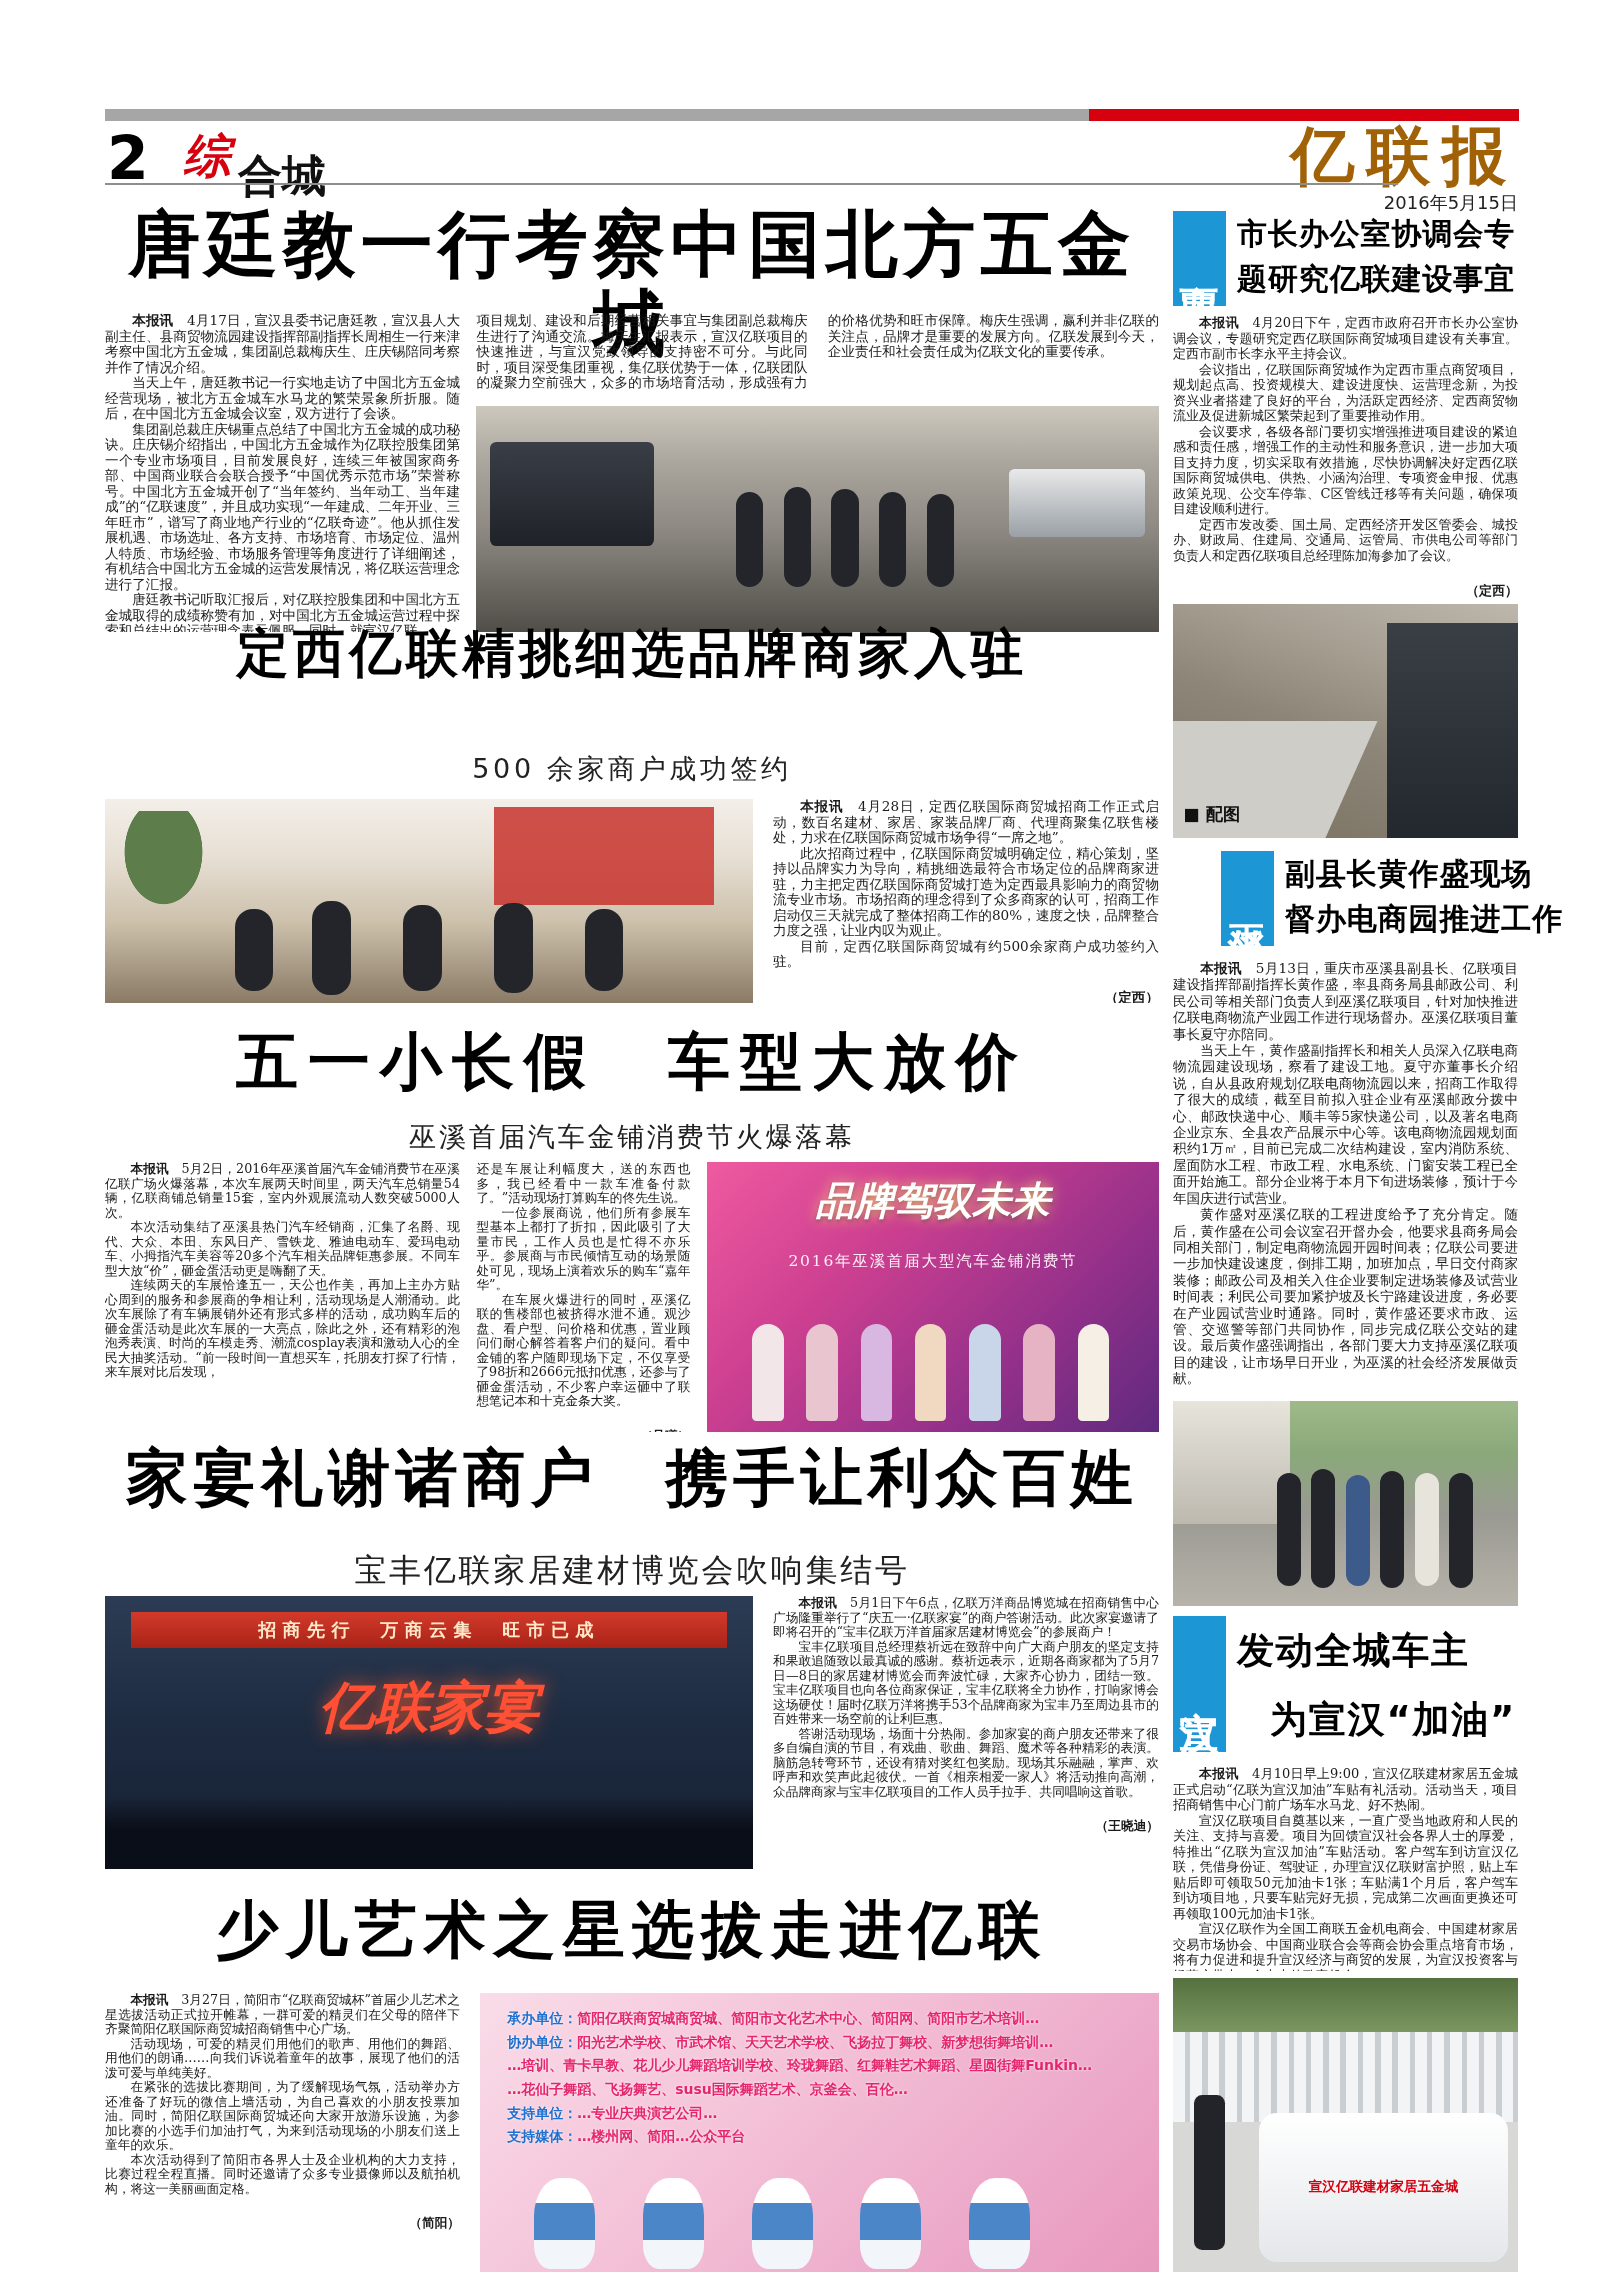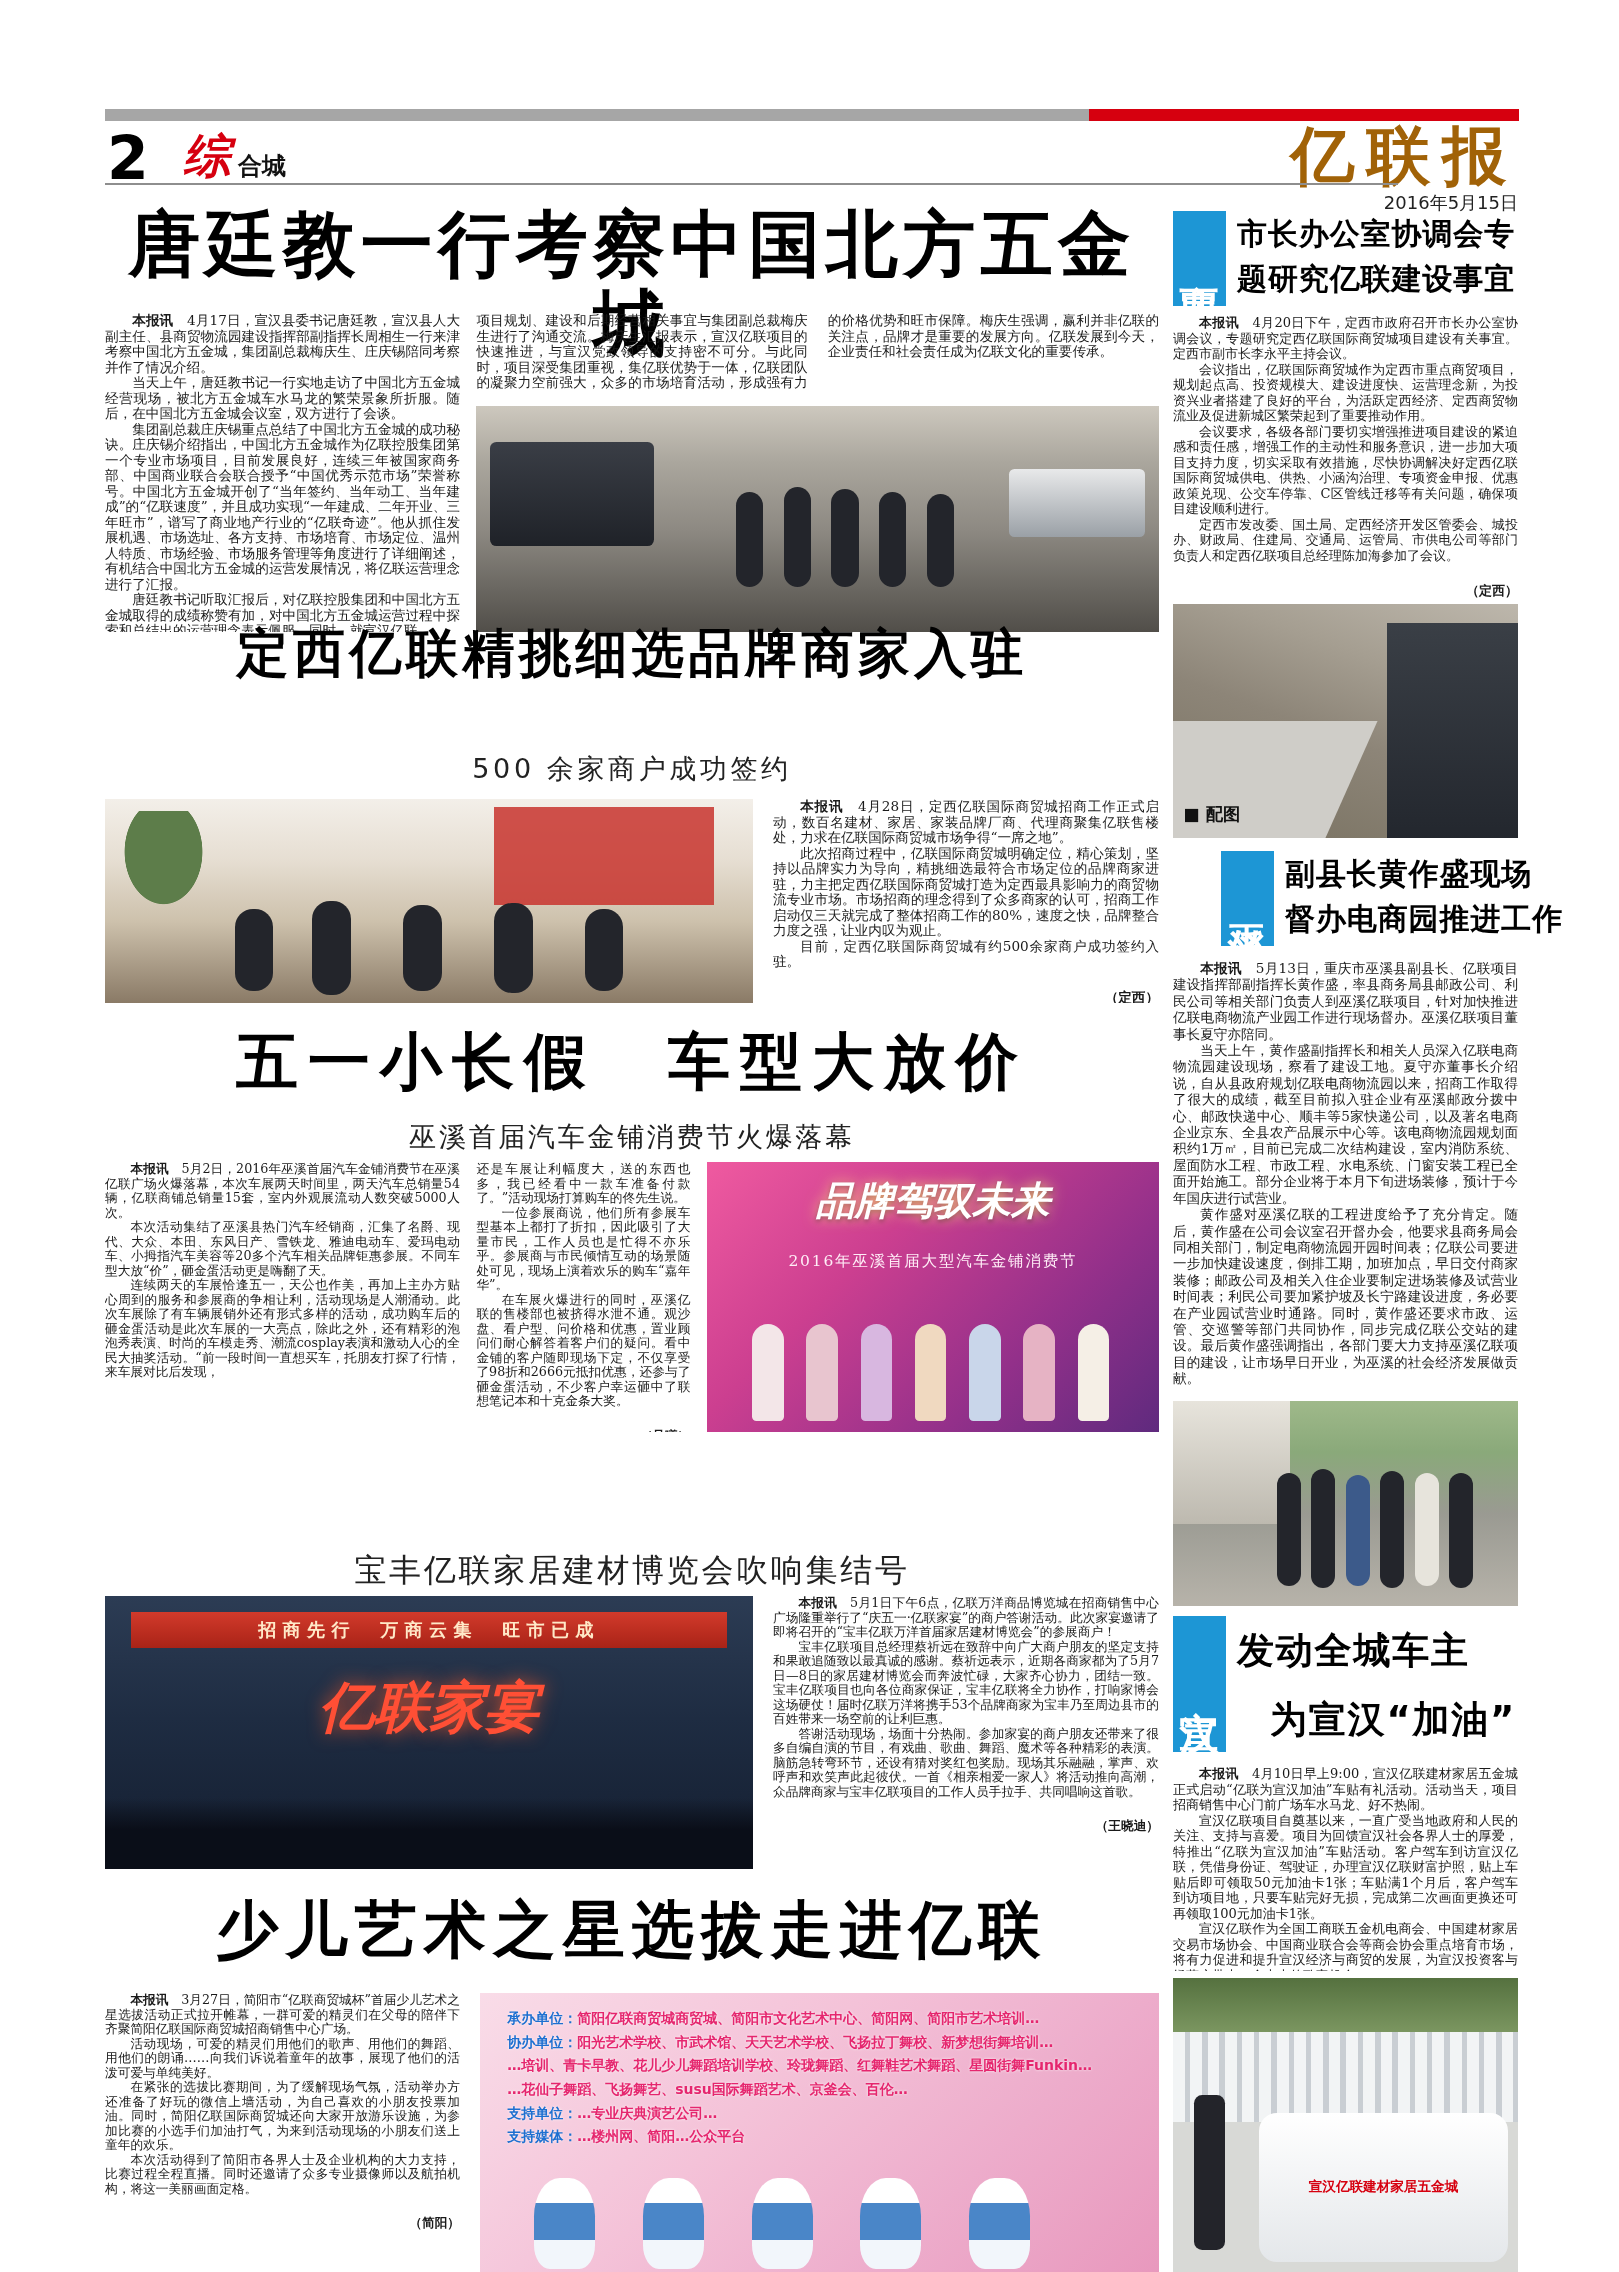--- a/index.html
+++ b/index.html
@@ -5,21 +5,21 @@
   html,body{margin:0;padding:0;background:#dcdcdc;}
   .page{position:relative;width:1620px;height:2315px;background:#ffffff;overflow:hidden;
         font-family:"DejaVu Serif","Liberation Serif",serif;color:#111;}
   
   .topbar{position:absolute;left:105px;top:109px;width:1414px;height:11.8px;background:#a6a6a6;}
   .topbar-red{position:absolute;right:0;top:0;width:430px;height:11.8px;background:#d6000f;}
   .pagenum{position:absolute;left:107px;top:128px;font-size:60px;line-height:1;font-weight:900;
            font-family:"DejaVu Sans","Liberation Sans",sans-serif;color:#000;}
   .sec-zong{position:absolute;left:183px;top:132px;font-size:47px;line-height:1;color:#d6000f;
             font-style:italic;font-weight:700;}
-  .sec-rest{position:absolute;left:238px;top:154px;font-size:24px;line-height:1;font-weight:900;
+  .sec-rest{position:absolute;left:238px;top:154px;font-size:44px;line-height:1;font-weight:900;
             font-family:"DejaVu Sans","Liberation Sans",sans-serif;}
   .masthead{position:absolute;right:102px;top:124px;font-size:64px;line-height:1;font-weight:900;
             color:#a16207;letter-spacing:11.8px;font-family:"DejaVu Sans","Liberation Sans",sans-serif;}
   .rule{position:absolute;left:105px;top:183px;width:1293px;height:2.3px;background:#8e8e8e;}
   .date{position:absolute;right:102px;top:191px;font-size:18px;color:#222;
         font-family:"DejaVu Sans","Liberation Sans",sans-serif;}
   
   .hl{font-family:"DejaVu Sans","Liberation Sans",sans-serif;font-weight:900;color:#000;text-align:center;}
   .sub{font-family:"DejaVu Sans","Liberation Sans",sans-serif;font-weight:500;color:#222;text-align:center;}
   .bt p{margin:0;text-indent:2em;text-align:justify;color:#1a1a1a;}
@@ -197,20 +197,21 @@
       <div class="model" style="left:10%;background:#f3e6e8;"></div>
       <div class="model" style="left:22%;background:#e8c5cf;"></div>
       <div class="model" style="left:34%;background:#d8b7e0;"></div>
       <div class="model" style="left:46%;background:#f0d9c0;"></div>
       <div class="model" style="left:58%;background:#c9d6ea;"></div>
       <div class="model" style="left:70%;background:#e6b3c4;"></div>
       <div class="model" style="left:82%;background:#f5efe6;"></div>
     </div>
   </div>
 
+  <div class="hl a4-head">家宴礼谢诸商户　携手让利众百姓</div>
   <div class="sub a4-sub">宝丰亿联家居建材博览会吹响集结号</div>
   <div class="a4-body bt">
     <div class="photo a4-photo">
       <div class="banner">招商先行　万商云集　旺市已成</div>
       <div class="ptitle">亿联家宴</div>
       <div class="crowd"></div>
     </div>
     <div class="a4-text">
       <p><span class="lead">本报讯</span><span>　5月1日下午6点，亿联万洋商品博览城在招商销售中心广场隆重举行了“庆五一·亿联家宴”的商户答谢活动。此次家宴邀请了即将召开的“宝丰亿联万洋首届家居建材博览会”的参展商户！</span></p>
       <p>宝丰亿联项目总经理蔡祈远在致辞中向广大商户朋友的坚定支持和果敢追随致以最真诚的感谢。蔡祈远表示，近期各商家都为了5月7日—8日的家居建材博览会而奔波忙碌，大家齐心协力，团结一致。宝丰亿联项目也向各位商家保证，宝丰亿联将全力协作，打响家博会这场硬仗！届时亿联万洋将携手53个品牌商家为宝丰乃至周边县市的百姓带来一场空前的让利巨惠。</p>

